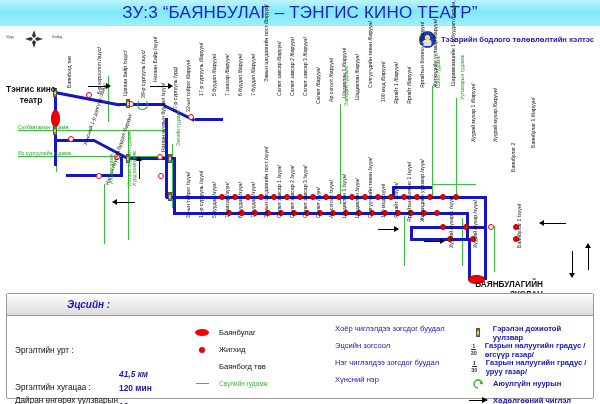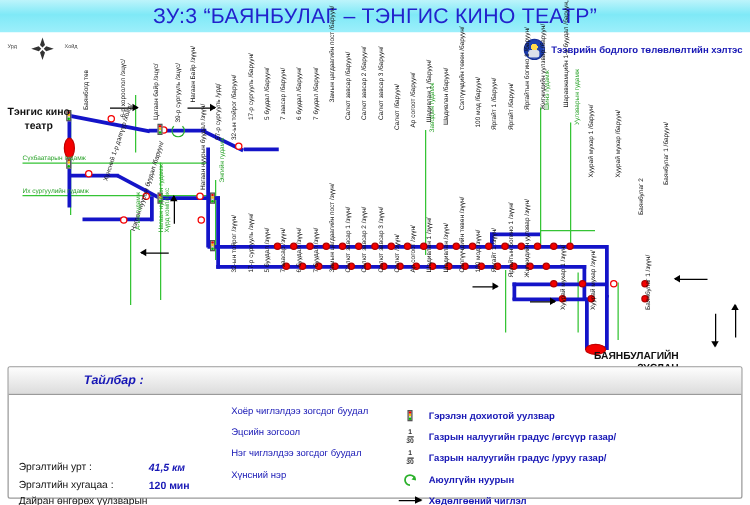--- a/index.html
+++ b/index.html
@@ -107,21 +107,21 @@
   .legend .lhead{
     height:22px; background:linear-gradient(to bottom,#fdfdfd,#dcdcdc);
     border-bottom:1px solid #9a9a9a; display:flex; align-items:center;
   }
   .legend .lhead .t{
     margin-left:60px; font-size:10px; font-weight:bold; font-style:italic; color:#1717b5;
   }
   .legend .lbody{ position:absolute; left:0; top:23px; right:0; bottom:0; display:flex; }
 
   .col-stats{ width:178px; padding:6px 0 0 8px; }
-  .srow{ display:flex; align-items:flex-end; margin-bottom:3.5px; font-size:8.2px; color:#111; }
+  .srow{ display:flex; align-items:center; margin-bottom:3.5px; font-size:8.2px; color:#111; }
   .srow .k{ width:104px; line-height:10px; }
   .srow .v{ font-weight:bold; color:#1717b5; font-size:8.4px; }
   .srow .v.it{ font-style:italic;margin-top:46px; }
 
   .col-mid{ width:150px; padding:7px 0 0 0; }
   .mrow{ display:flex; align-items:center; height:17px; font-size:7.6px; color:#111; }
   .mrow .ic{ width:34px; display:flex; justify-content:center; align-items:center; }
   .mrow .tx{ }
   .mrow .tx.g{ color:#3aba3a; font-size:6.4px; }
   .ell{ width:14px;height:7px;border-radius:50%;background:#f40000; }
@@ -382,39 +382,63 @@
     <div class="vlab g" style="left:108px;top:158px;">А-ын гудамж</div>
     <div class="vlab g" style="left:126px;top:160px;">Нагаан нуурын гудамж</div>
     <div class="vlab g" style="left:175px;top:120px;">Энгийн гудамж</div>
     <div class="vlab g" style="left:343px;top:80px;">Заводын гудамж</div>
     <div class="vlab g" style="left:435px;top:62px;">Шинэ гудамж</div>
     <div class="vlab g" style="left:459px;top:74px;">Уулзварын гудамж</div>
   </div>
 
   <div class="legend">
     <div class="lhead">
-      <div class="t">Тайлбар :</div>
+      <div class="t">Эцсийн :</div>
     </div>
     <div class="lbody">
 
       <div class="col-stats">
         <div class="srow">
           <div class="k">Эргэлтийн урт :</div>
           <div class="v it">41,5 км</div>
         </div>
         <div class="srow">
           <div class="k">Эргэлтийн хугацаа :</div>
           <div class="v">120 мин</div>
         </div>
         <div class="srow">
           <div class="k">Дайран өнгөрөх уулзварын тоо :</div>
           <div class="v">16</div>
         </div>
       </div>
 
+      <div class="col-mid">
+        <div class="mrow">
+          <div class="ic">
+              <div class="ell"></div>
+            </div>
+          <div class="tx">Баянбулаг</div>
+        </div>
+        <div class="mrow">
+          <div class="ic">
+              <div class="dot"></div>
+            </div>
+          <div class="tx">Жигхид</div>
+        </div>
+        <div class="mrow">
+          <div class="ic"></div>
+          <div class="tx">Баянбогд төв</div>
+        </div>
+        <div class="mrow">
+          <div class="ic">
+              <div class="gline"></div>
+            </div>
+          <div class="tx g">Сөүлийн гудамж</div>
+        </div>
+      </div>
 
       <div class="col-r1">
         <div class="rrow">Хоёр чиглэлдээ зогсдог буудал</div>
         <div class="rrow">Эцсийн зогсоол</div>
         <div class="rrow">Нэг чиглэлдээ зогсдог буудал</div>
         <div class="rrow">Хүнсний нэр</div>
       </div>
 
       <div class="col-r2">
         <div class="rrow">

